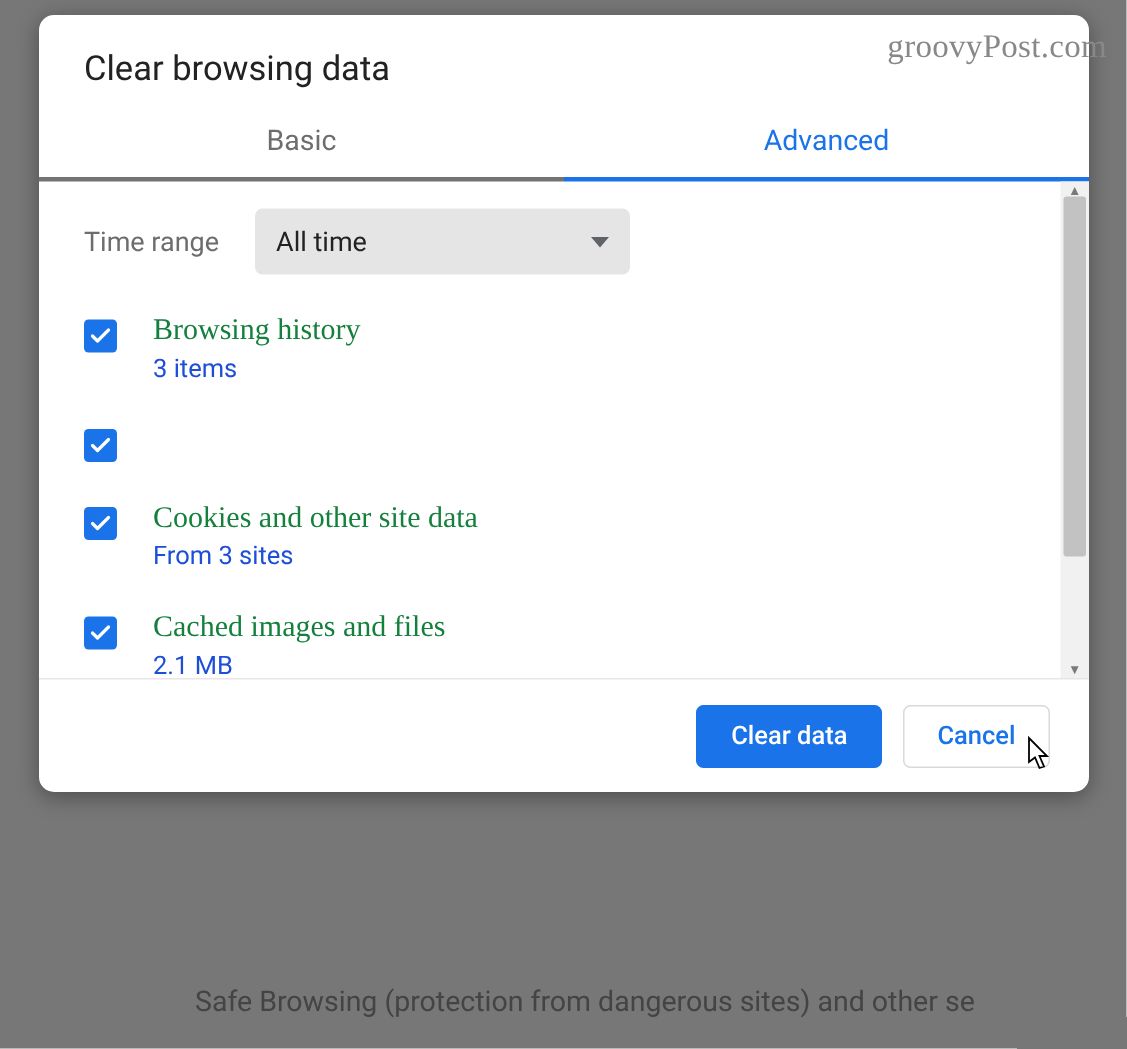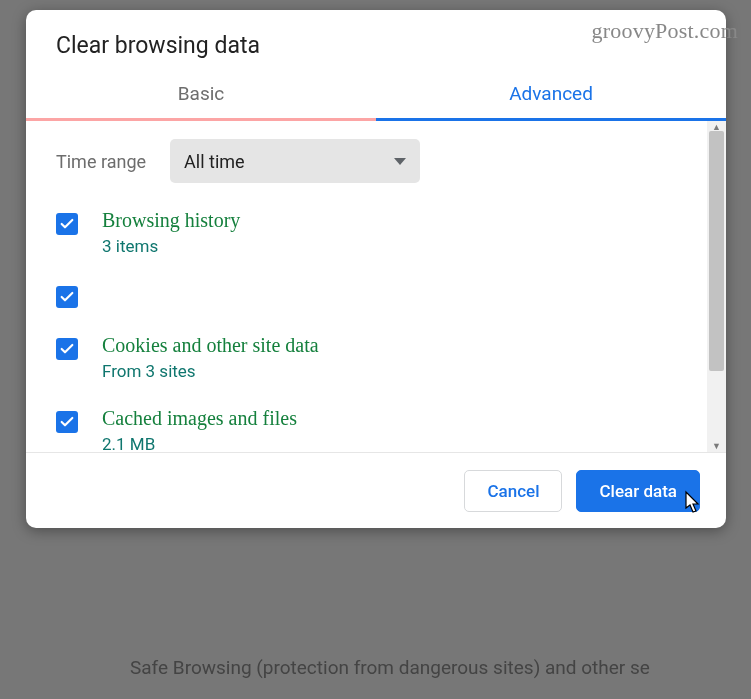--- a/index.html
+++ b/index.html
@@ -49,21 +49,21 @@
     display: flex;
     height: 52px;
   }
   .tab {
     flex: 1;
     display: flex;
     align-items: center;
     justify-content: center;
     font-size: 19px;
     color: #6d6d6d;
-    border-bottom: 3px solid #fca5a5;
+    border-bottom: 3px solid #737373;
     cursor: pointer;
   }
   .tab.active {
     color: #1a73e8;
     border-bottom: 3px solid #1a73e8;
   }
 
   .scroll-wrap {
     position: relative;
     flex: 1;
@@ -128,21 +128,21 @@
     border-radius: 3px;
     background: #1a73e8;
     margin-top: 4px;
     flex: none;
     display: flex; align-items: center; justify-content: center;
     cursor: pointer;
   }
   .checkbox svg { width: 16px; height: 16px; }
   .item-texts { display: flex; flex-direction: column; gap: 4px; }
   .item-title { font-size: 20px; color: #15803d; font-family: Liberation Serif, serif; }
-  .item-sub   { font-size: 17px;   color: #0f766e; }
+  .item-sub   { font-size: 17px;   color: #1d4ed8; }
 
   .footer {
     height: 76px;
     border-top: 1px solid #e6e6e6;
     display: flex;
     align-items: center;
     justify-content: flex-end;
     gap: 14px;
     padding: 0 26px;
     position: relative;
@@ -251,22 +251,22 @@
     </div>
 
     <div class="fake-scrollbar">
       <div class="arrow top">▲</div>
       <div class="thumb"></div>
       <div class="arrow bot">▼</div>
     </div>
   </div>
 
   <div class="footer">
+    <div class="btn primary">Clear data</div>
     <div class="btn secondary">Cancel</div>
-    <div class="btn primary">Clear data</div>
     <div class="cursor">
       <svg viewBox="0 0 20 24">
           <path d="M4 2 L4 18 L8 15 L11 22 L14 21 L11 14 L16 14 Z" fill="#fff" stroke="#000" stroke-width="1.2"></path>
         </svg>
     </div>
   </div>
 
 </div>
 
 </body></html>

